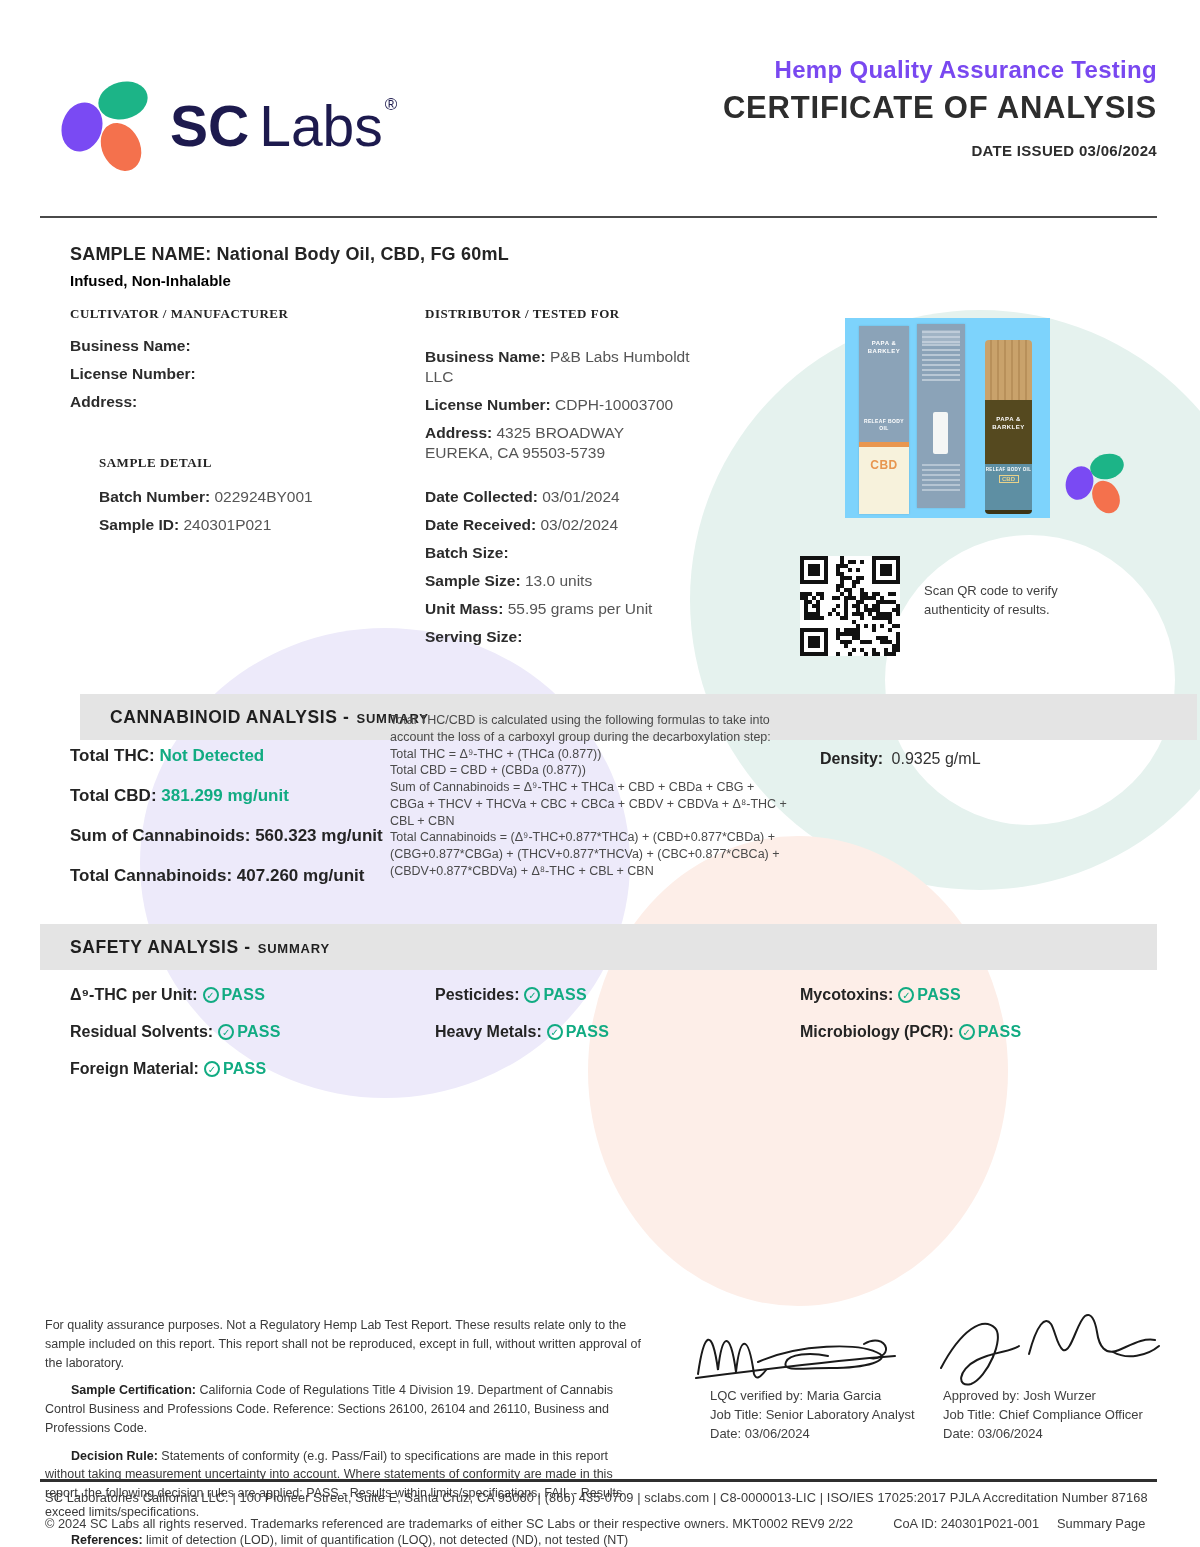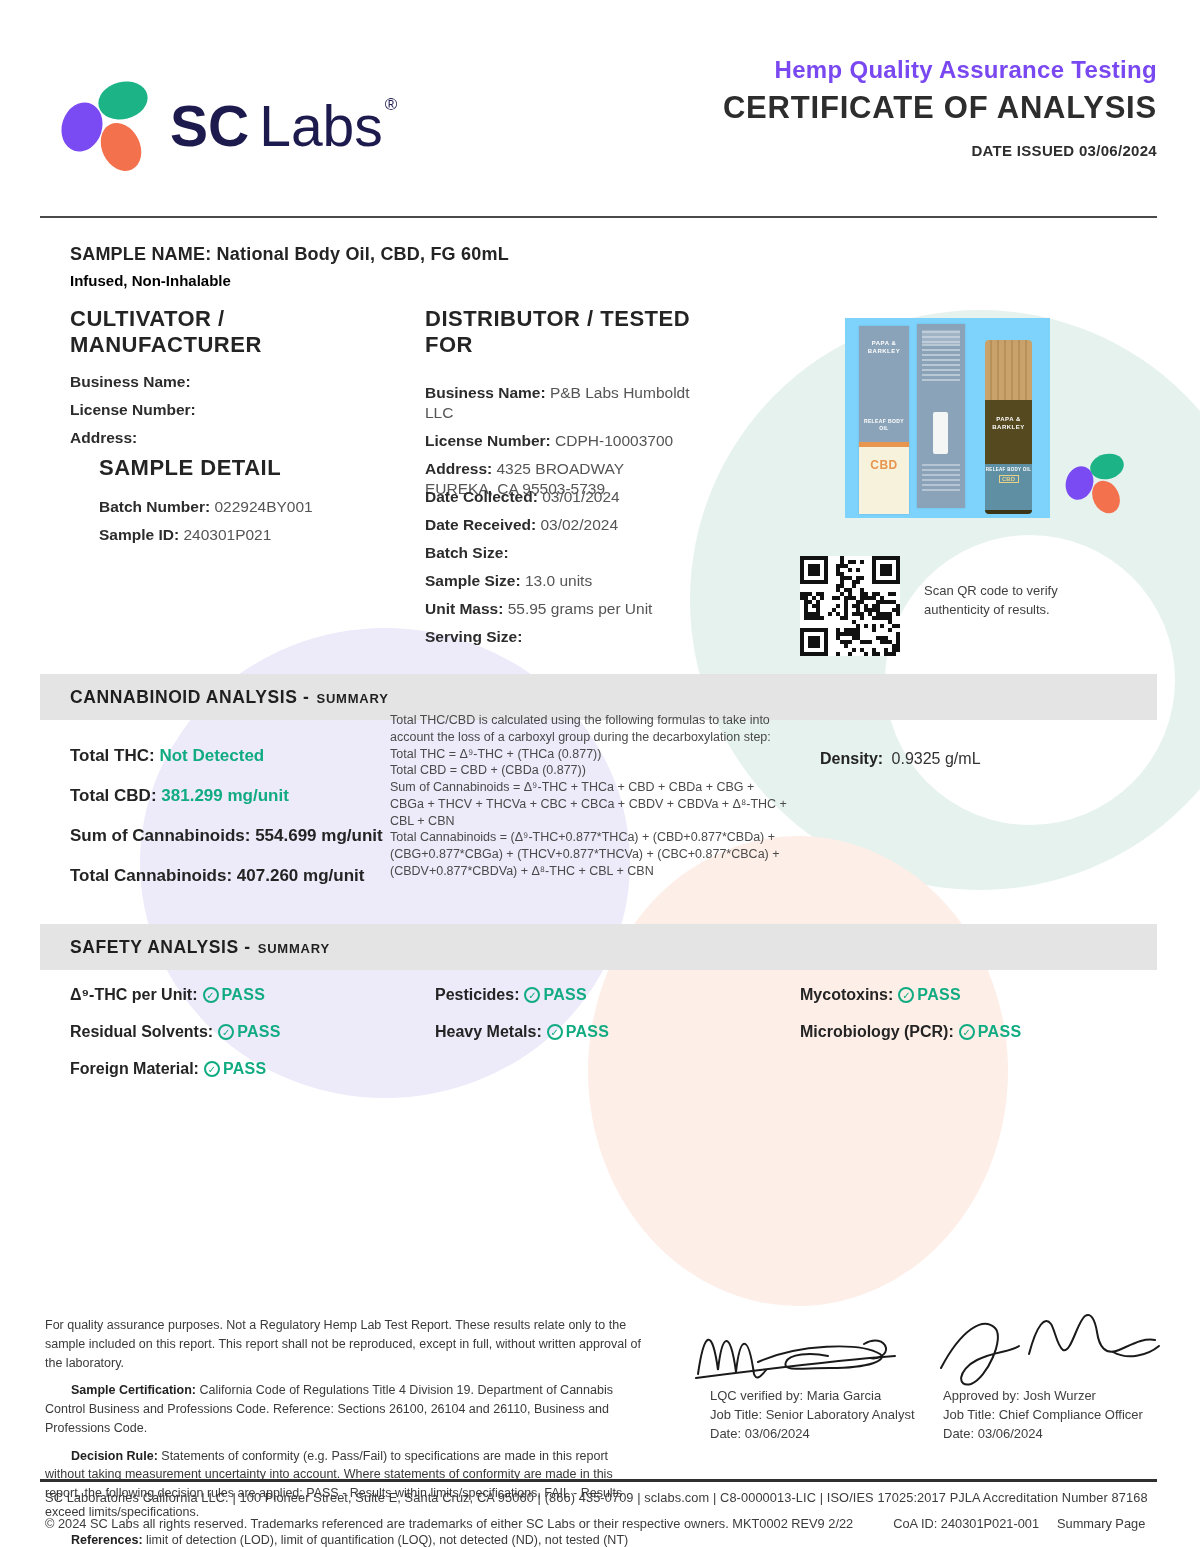--- a/index.html
+++ b/index.html
@@ -31,21 +31,21 @@
   .doc-title { color:#2d2d2d; font-size:31px; font-weight:700; letter-spacing:0.8px; margin-top:6px; }
   .date-issued { color:#2d2d2d; font-size:15px; font-weight:700; margin-top:16px; letter-spacing:0.3px; }
 
   .top-rule { position:absolute; left:40px; right:43px; top:216px; height:2px; background:#4a4a4a; z-index:2; }
 
   
   .sample-name { position:absolute; left:70px; top:244px; z-index:2; }
   .sample-name .nm { font-size:18px; font-weight:700; color:#242424; letter-spacing:0.2px; }
   .sample-name .sub { font-size:15px; color:#000000; margin-top:7px;font-weight:bold; }
 
-  .sec-head { font-size:22px; font-weight:700; color:#242424; letter-spacing:0.5px; }
+  .sec-head { font-size:13px; font-weight:700; color:#242424; letter-spacing:0.5px;font-family:Liberation Serif, serif; }
   .kv { font-size:15.5px; line-height:20px; margin-bottom:8px; }
   .kv .lbl { font-weight:700; color:#2c2c2c; }
   .kv .val { color:#555; }
   .kv .block { display:block; color:#555; }
 
   .cultivator { position:absolute; left:70px; top:306px; width:330px; z-index:2; }
   .cultivator .kv:first-of-type { margin-top:14px; }
   .distributor { position:absolute; left:425px; top:306px; width:300px; z-index:2; }
   .distributor .kv:first-of-type { margin-top:25px; }
 
@@ -83,21 +83,21 @@
   .sample-detail .kv:first-of-type { margin-top:16px; }
   .detail-right { position:absolute; left:425px; top:487px; width:340px; z-index:2; }
 
   
   .qr-block { position:absolute; left:800px; top:556px; z-index:2; }
   .qr-caption { position:absolute; left:124px; top:26px; width:140px; font-size:13px; color:#3f3f3f; line-height:1.4; }
 
   
   .band { position:absolute; left:40px; width:1117px; height:46px; background:#e4e4e4; z-index:2;
           display:flex; align-items:baseline; padding:13px 0 0 30px; }
-  .band-1 { top:674px; } .band-2 { top:924px; }
+  .band-1 { top:694px;margin-left:40px; } .band-2 { top:924px; }
   .band .big { font-size:17.5px; font-weight:700; color:#1f1f1f; letter-spacing:0.6px; }
   .band .small { font-size:13px; font-weight:700; color:#1f1f1f; letter-spacing:0.8px; margin-left:7px; }
 
   
   .cann-rows { position:absolute; left:70px; top:746px; width:320px; z-index:2; }
   .cann-row { font-size:17px; font-weight:700; color:#242424; margin-bottom:20px; }
   .cann-row .green { color:#11ab82; }
   .formulas { position:absolute; left:390px; top:712px; width:398px; font-size:12.5px; color:#4a4a4a; line-height:1.34; z-index:2; }
   .density { position:absolute; left:820px; top:750px; font-size:16px; z-index:2; }
   .density .lbl { font-weight:700; color:#242424; }
@@ -480,21 +480,21 @@
     <div class="cann-row">
       <span>Total THC:</span>
       <span class="green">Not Detected</span>
     </div>
     <div class="cann-row">
       <span>Total CBD:</span>
       <span class="green">381.299 mg/unit</span>
     </div>
     <div class="cann-row">
       <span>Sum of Cannabinoids:</span>
-      <span>554.699 mg/unit</span>
+      <span>560.323 mg/unit</span>
     </div>
     <div class="cann-row">
       <span>Total Cannabinoids:</span>
       <span>407.260 mg/unit</span>
     </div>
   </div>
 
   <div class="formulas">
     <div>Total THC/CBD is calculated using the following formulas to take into account the loss of a carboxyl group during the decarboxylation step:</div>
     <div>Total THC = Δ⁹-THC + (THCa (0.877))</div>

